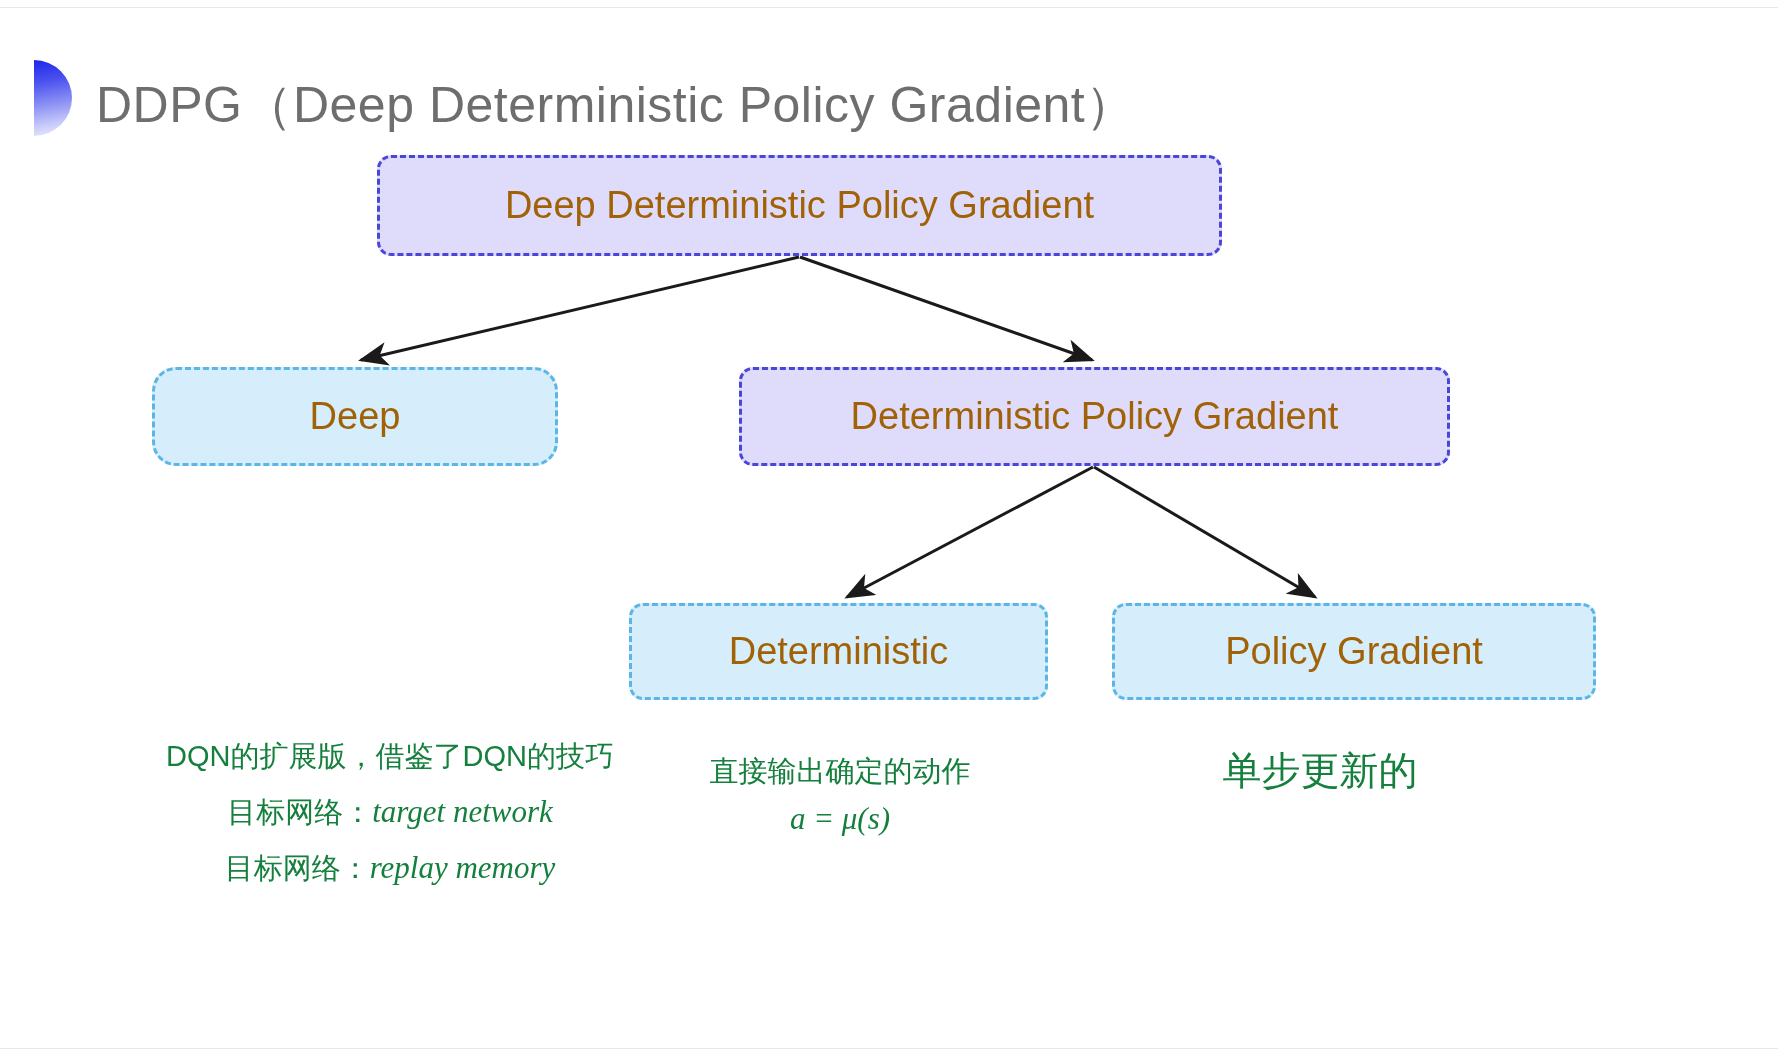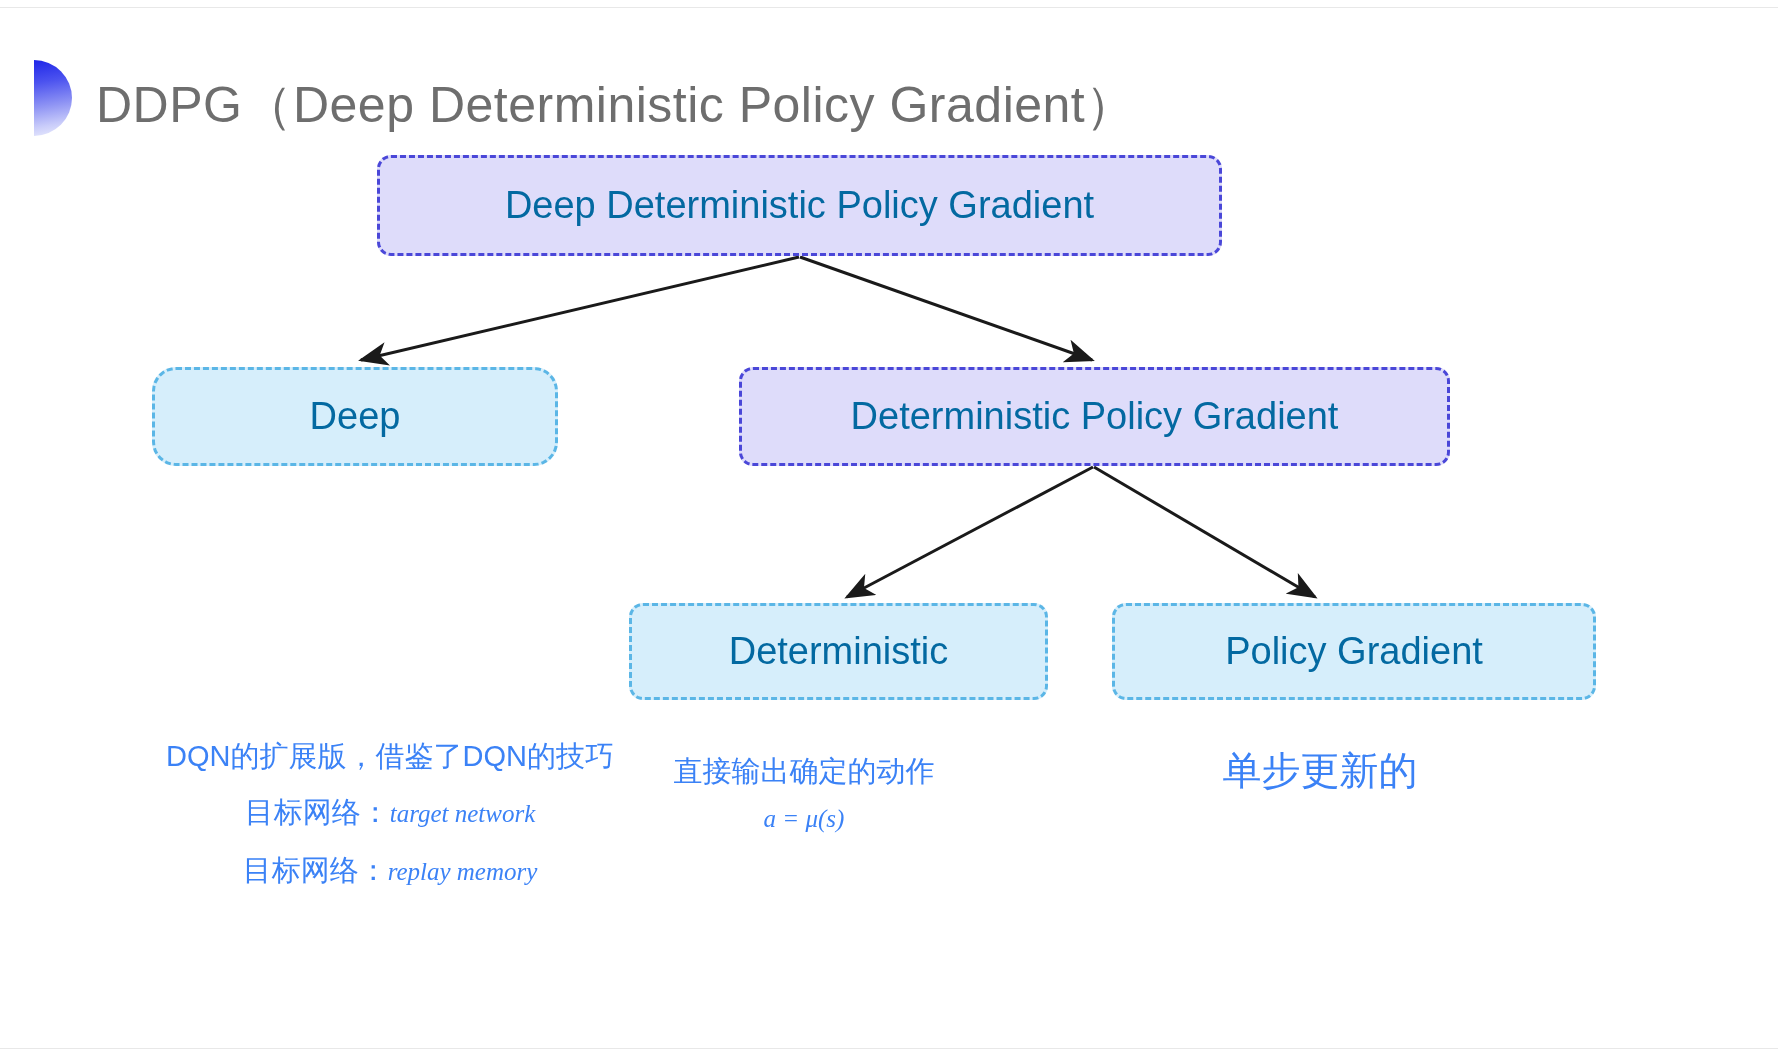--- a/index.html
+++ b/index.html
@@ -86,75 +86,75 @@
     border: 3px dashed #4a47d8;
   }
   .node-cyan {
     background: #d6eefb;
     border: 3px dashed #5bb6e6;
   }
   .node-label {
     font-size: 38px;
     font-weight: 500;
     line-height: 1.1;
-    color: #0369a1;
+    color: #a16207;
   }
 
   #node-root   { left: 377px; top: 155px; width: 845px; height: 101px; }
   #node-deep   { left: 152px; top: 367px; width: 406px; height: 99px; border-radius: 24px; }
   #node-dpg    { left: 739px; top: 367px; width: 711px; height: 99px; }
   #node-det    { left: 629px; top: 603px; width: 419px; height: 97px; }
   #node-pg     { left: 1112px; top: 603px; width: 484px; height: 97px; }
 
   
   #arrows {
     position: absolute;
     left: 0; top: 0;
     width: 1778px;
     height: 1056px;
     pointer-events: none;
   }
 
   
   .caption {
     position: absolute;
-    color: #3b82f6;
+    color: #15803d;
     text-align: center;
     font-family: "Liberation Sans", sans-serif;
   }
   .caption .line {
     display: block;
     white-space: nowrap;
   }
   #caption-deep {
     left: 60px;
     top: 728px;
     width: 660px;
     font-size: 29px;
     line-height: 56px;
   }
   #caption-det {
-    left: 604px;
+    left: 640px;
     top: 747px;
     width: 400px;
     font-size: 29px;
     line-height: 48px;
     text-align: center;
   }
   #caption-pg {
     left: 1120px;
     top: 747px;
     width: 400px;
     font-size: 39px;
     line-height: 48px;
   }
   .math {
     font-family: "Liberation Serif", "DejaVu Serif", serif;
     font-style: italic;
-    font-size: 25px;
+    font-size: 31px;
   }
   .mathvar {
     font-family: "Liberation Serif", "DejaVu Serif", serif;
     font-style: italic;
   }
 </style>
 </head>
 <body>
 
 <div id="slide">

